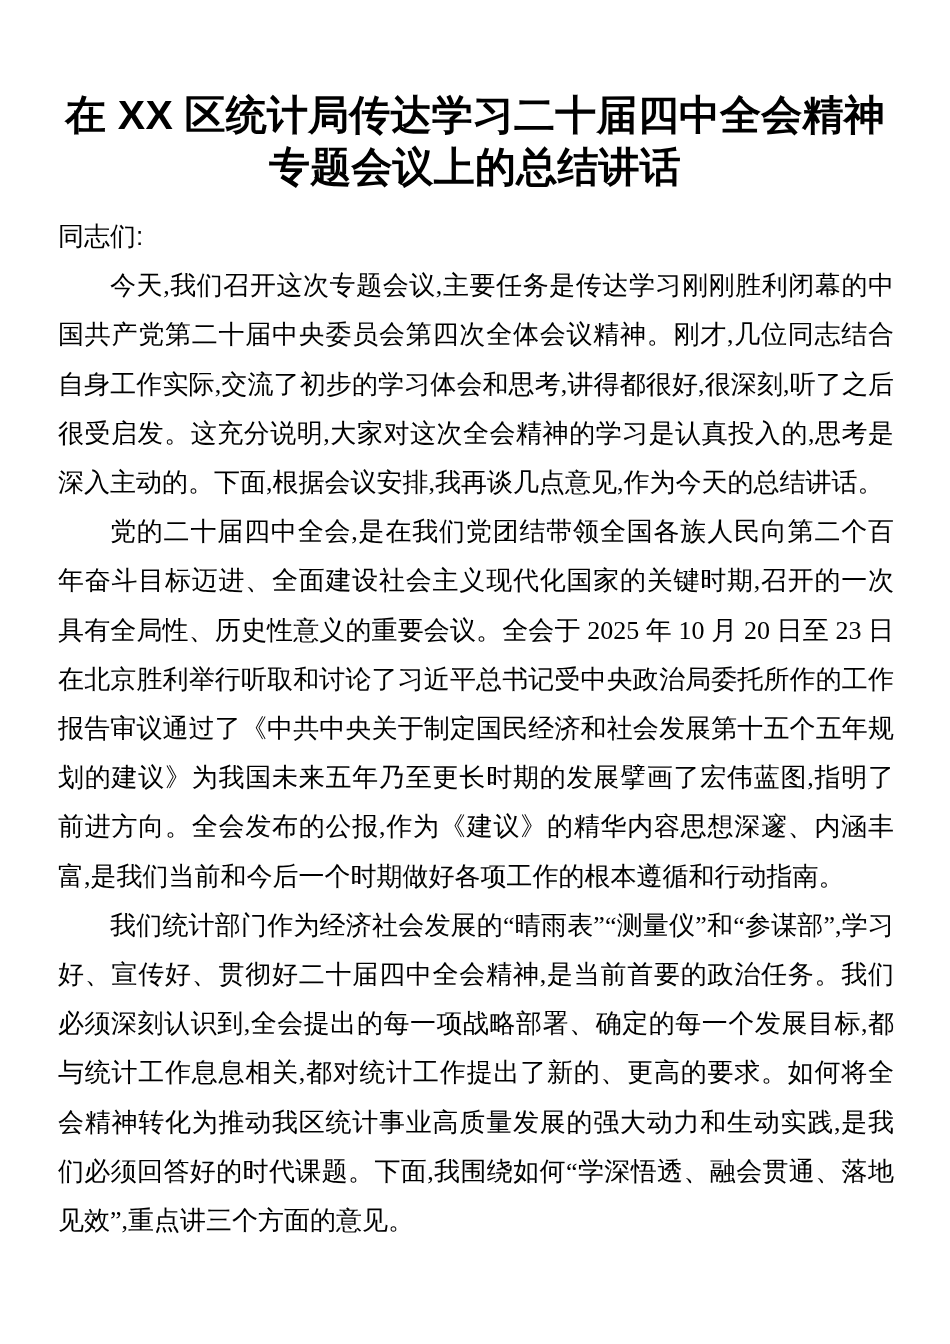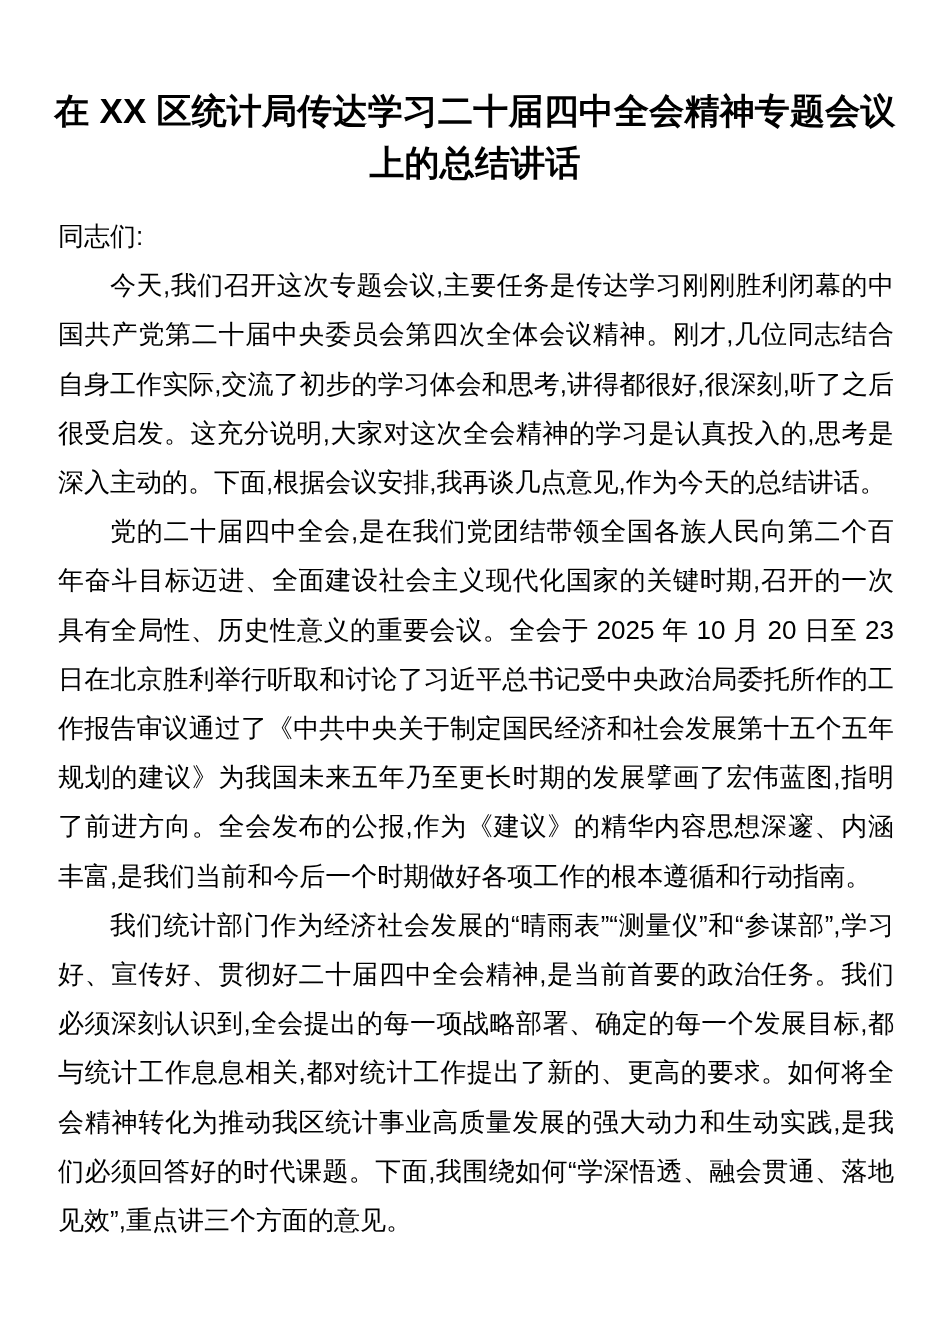--- a/index.html
+++ b/index.html
@@ -21,21 +21,21 @@
     box-sizing: border-box;
     background: #ffffff;
     overflow: hidden;
   }
   .doc-title {
     position: absolute;
     left: 52px;
     top: 62px;
     width: 846px;
     text-align: center;
-    font-size: 35px;
+    font-size: 41px;
     font-weight: 700;
     line-height: 52px;
     letter-spacing: 0.2px;
     white-space: pre-wrap;
   }
   .body-block {
     position: absolute;
     left: 58px;
     top: 212px;
     width: 836px;
@@ -48,20 +48,21 @@
     letter-spacing: 0px;
     margin: 0;
     white-space: pre-wrap;
     word-break: break-all;
   }
   .para.indent {
     text-indent: 2em;
   }
   .para + .para {
     margin-top: 0px;
+    font-family: Liberation Serif, serif;
   }
 </style>
 </head>
 <body>
 
 <div class="page">
 
   <h1 class="doc-title">在 XX 区统计局传达学习二十届四中全会精神专题会议上的总结讲话</h1>
 
   <div class="body-block">

